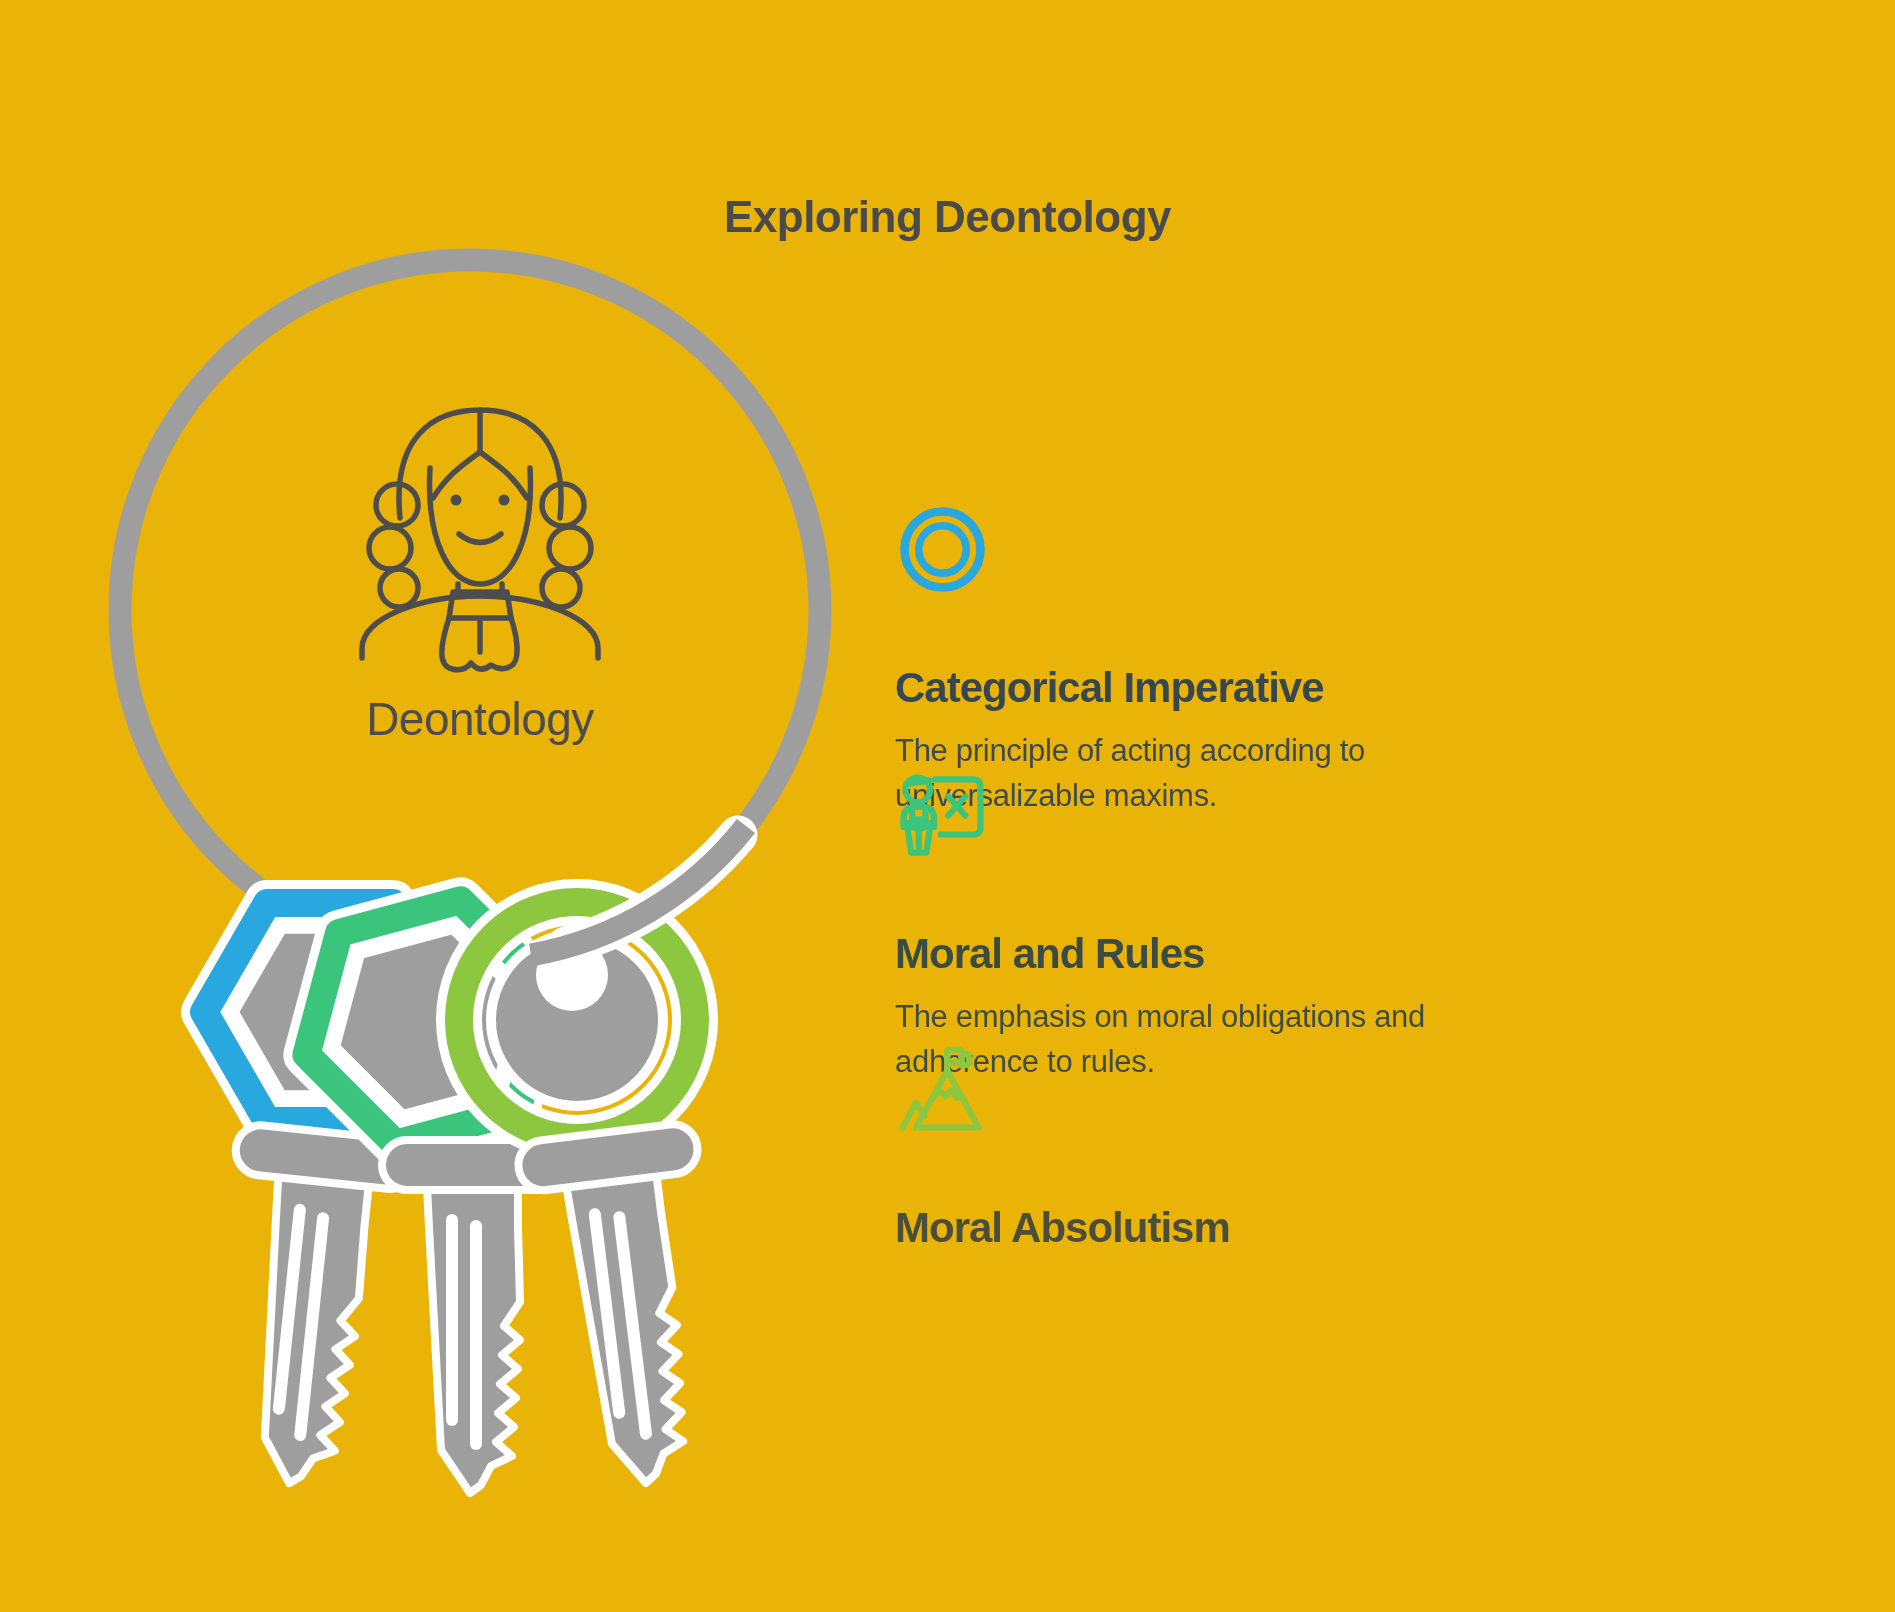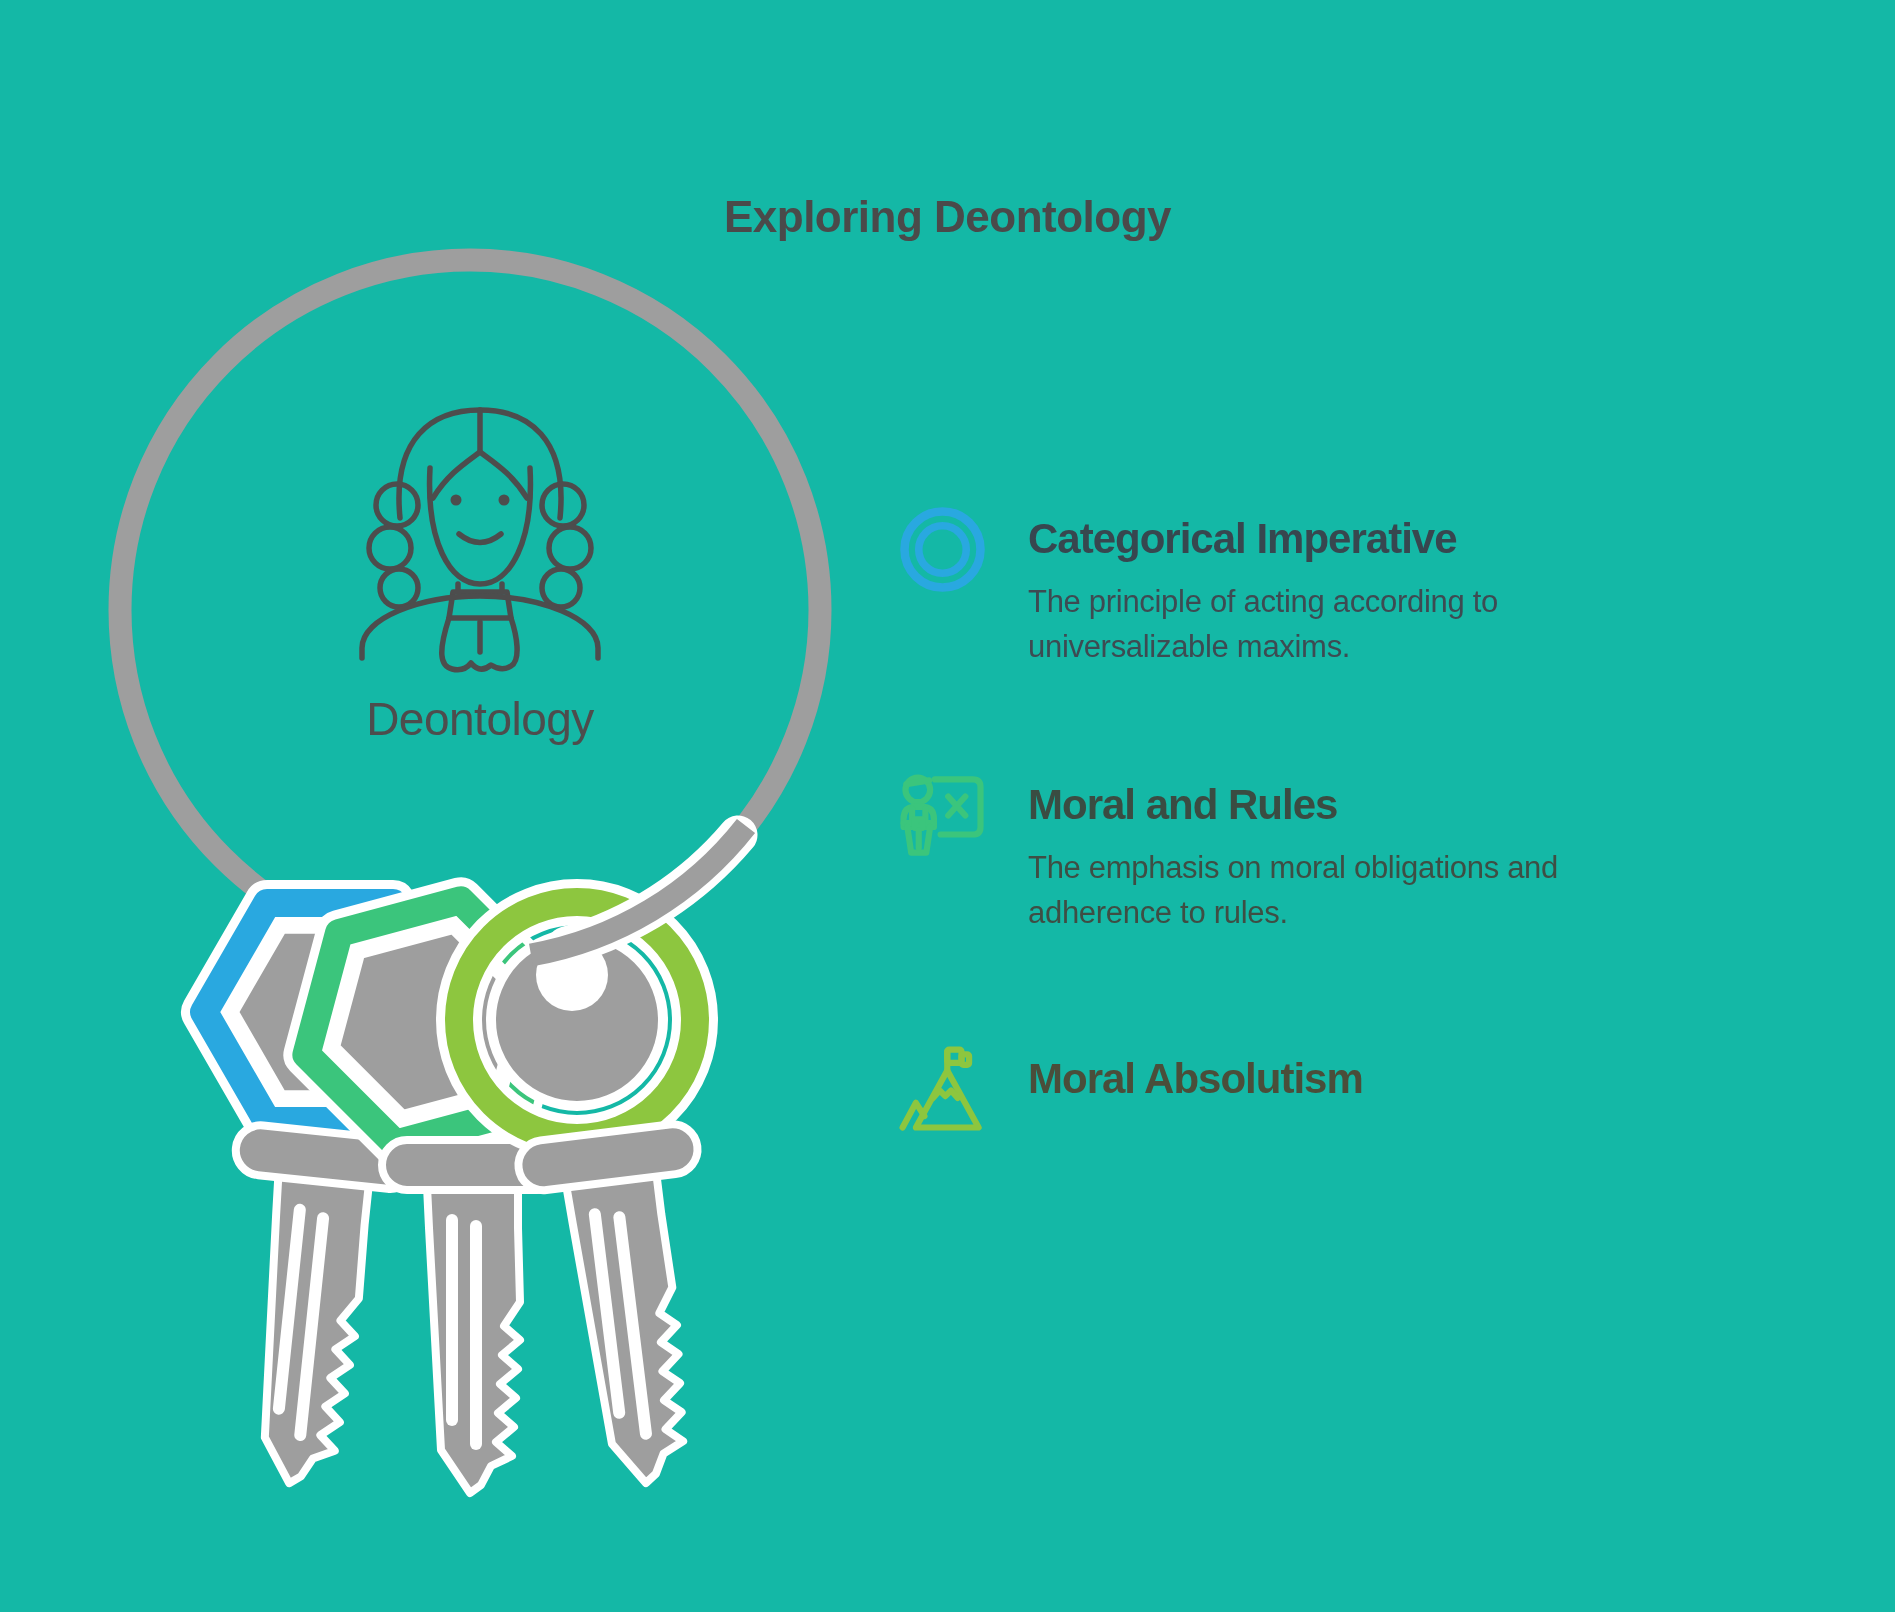--- a/index.html
+++ b/index.html
@@ -1,38 +1,38 @@
 <!DOCTYPE html>
 <html><head>
 <meta charset="utf-8">
 <style>
   html,body{margin:0;padding:0;background:#ffffff;}
   #canvas{
     position:relative;
     width:1895px;height:1612px;
-    background:#14b8a6;
+    background:#eab308;
     overflow:hidden;
     font-family:"Liberation Sans", sans-serif;
   }
   .title{
     position:absolute;top:192px;left:0;right:0;
     text-align:center;
     font-size:44px;font-weight:700;letter-spacing:-0.5px;
     color:#4a4a4a;
   }
   #graphic-svg{position:absolute;left:0;top:0;}
   .deo-label{
     position:absolute;top:692px;left:230px;width:500px;
     text-align:center;
     font-size:46px;font-weight:400;letter-spacing:-0.5px;
     color:#4d4d4d;
   }
   .section{
     position:absolute;left:895px;
-    display:flex;gap:38px;width:780px;
+    display:flex;gap:54px;width:780px;flex-direction:column;
   }
   #sec1{top:502px}
   #sec2{top:768px}
   #sec3{top:1042px}
   .icon-box{width:95px;height:95px;flex:none;}
   .txt{padding-top:14px;width:620px;}
   .section h2{
     margin:0;
     font-size:42px;font-weight:700;line-height:1.1;letter-spacing:-1px;
   }

